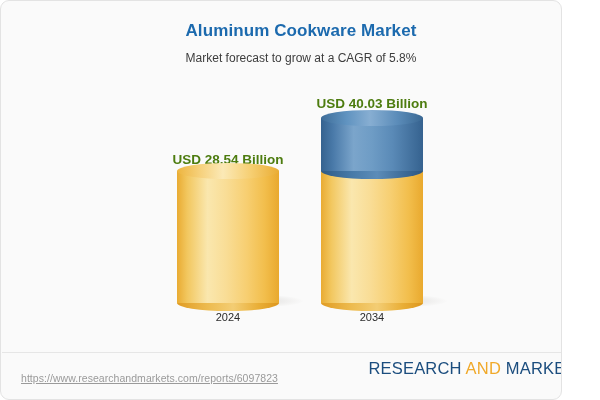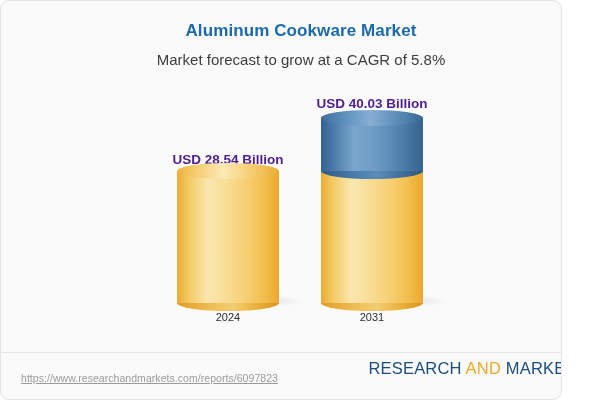--- a/index.html
+++ b/index.html
@@ -37,21 +37,21 @@
     margin: 0;
     padding-top: 20px;
     font-size: 17px;
     font-weight: bold;
     color: #1c6aae;
     letter-spacing: 0.1px;
   }
   .chart-subtitle {
     margin: 0;
     padding-top: 10px;
-    font-size: 15px;
+    font-size: 12px;
     font-weight: normal;
     color: #3d3d3d;
   }
 
   
   .plot {
     position: absolute;
     left: 0;
     top: 0;
     width: 600px;
@@ -65,21 +65,21 @@
   .bar-group.g0 { left: 162px; }
   .bar-group.g1 { left: 306px; }
 
   
   .value-label {
     position: absolute;
     width: 130px;
     text-align: center;
     font-size: 13.5px;
     font-weight: bold;
-    color: #4c1d95;
+    color: #4d7c0f;
     white-space: nowrap;
   }
   .bar-group.g0 .value-label { top: 151px; }
   .bar-group.g1 .value-label { top: 95px; }
 
   
   .cyl {
     position: absolute;
     left: 14px;
     width: 102px;
@@ -279,21 +279,21 @@
           <div class="cap"></div>
         </div>
 
         <div class="seg blue" style="top:0; height:53px;">
           <div class="foot"></div>
           <div class="body"></div>
           <div class="cap"></div>
         </div>
       </div>
 
-      <div class="cat-label">2031</div>
+      <div class="cat-label">2034</div>
     </div>
 
   </div>
 
   <div class="footer-divider"></div>
 
   <div class="footer">
     <div class="footer-url">https://www.researchandmarkets.com/reports/6097823</div>
 
     <div class="logo">

